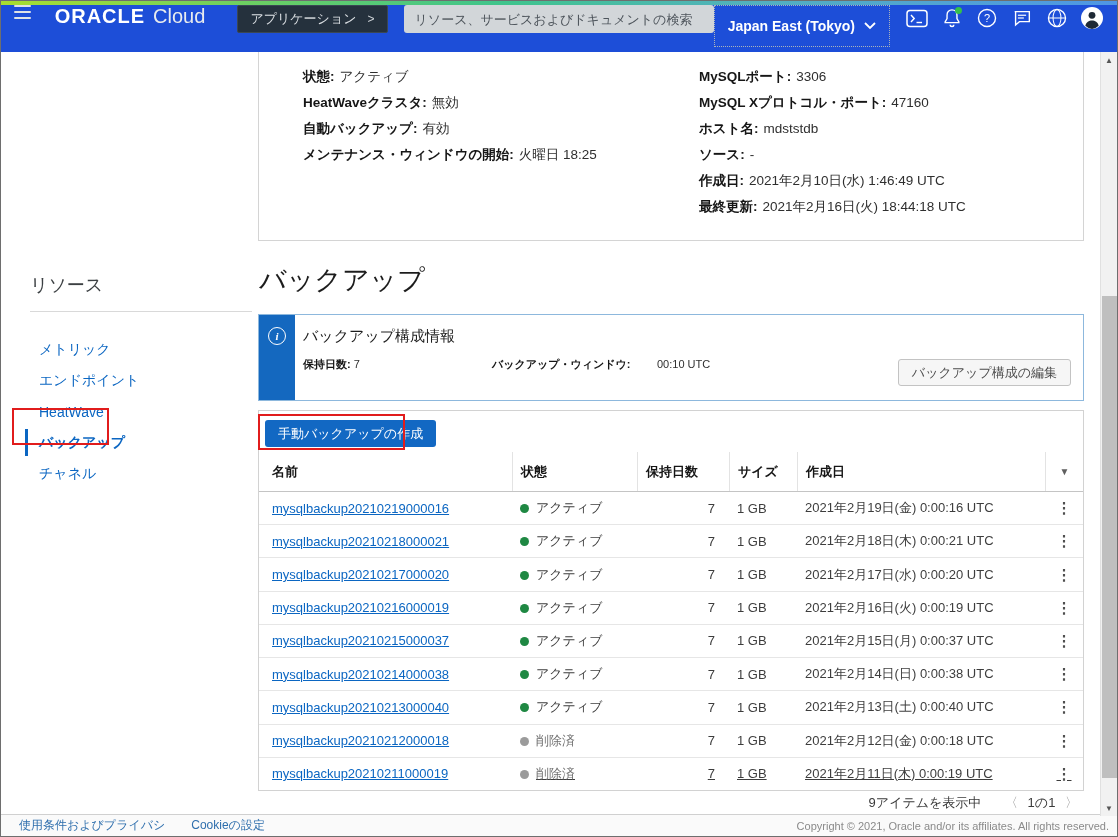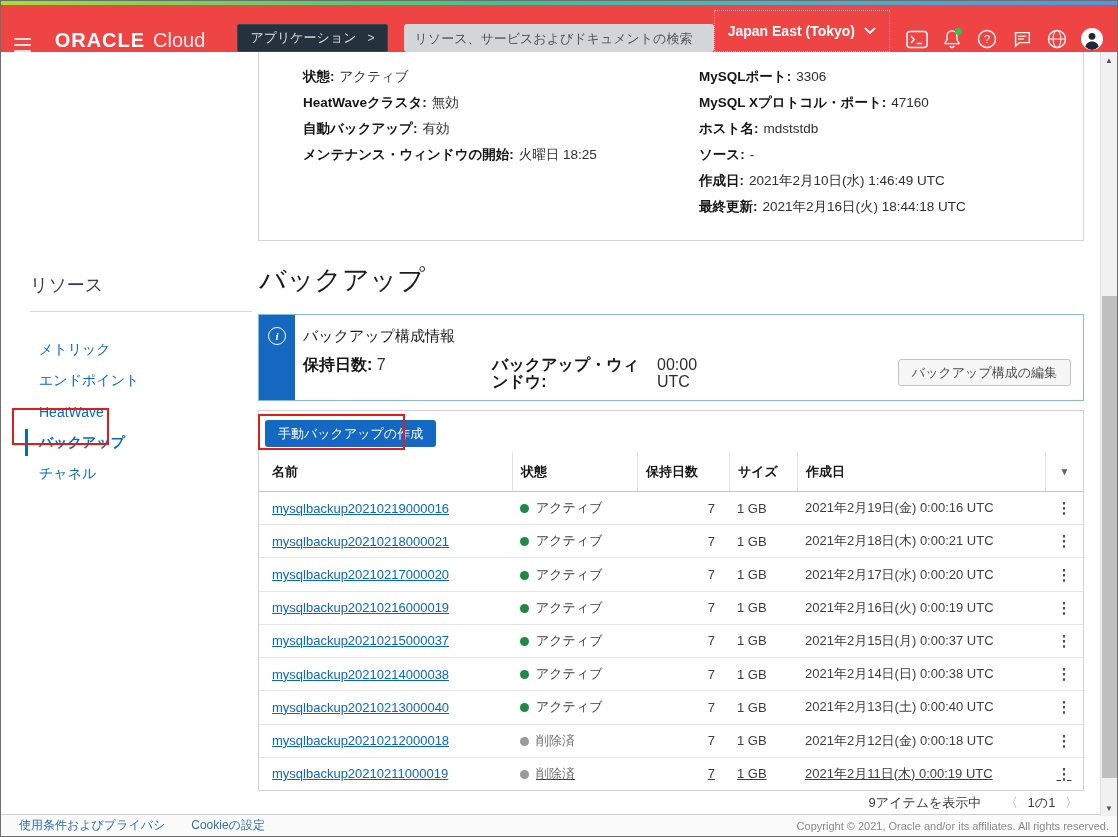--- a/index.html
+++ b/index.html
@@ -6,21 +6,21 @@
   body { background:#e8e8e8; font-family:"Liberation Sans", sans-serif; }
   #screen {
     position:relative; width:1118px; height:837px; background:#fff;
     border:1px solid #6e6e6e; overflow:hidden;
     font-family:"Liberation Sans", sans-serif;
   }
   
   .gradient-strip { position:absolute; top:0; left:0; width:100%; height:4px;
     background:linear-gradient(90deg,#a9de2f 0%,#6ccf62 22%,#3fc48c 45%,#53b0c0 68%,#4f96e5 100%); }
   .topbar { position:absolute; top:4px; left:0; width:100%; height:47px;
-    background:#ef4444; display:flex; align-items:flex-end; color:#fff; }
+    background:#1d4ed8; display:flex; align-items:flex-start; color:#fff; }
   .hamburger { width:20px; height:14px; margin-left:13px; display:flex; flex-direction:column; justify-content:space-between; cursor:pointer; }
   .hamburger span { display:block; height:2px; background:#dfe3e6; border-radius:1px; }
   .brand { display:flex; align-items:baseline; margin-left:24px; white-space:nowrap; }
   .brand .b1 { font-size:20px; font-weight:700; letter-spacing:1px; color:#fff; }
   .brand .b2 { font-size:20px; font-weight:300; color:#e8ebee; margin-left:8px; }
   .apps-btn { margin-left:32px; height:28px; padding:0 12px; background:#25313d; border:1px solid #3a4753;
     border-radius:2px; display:flex; align-items:center; gap:11px; font-size:13px; color:#dde1e5; cursor:pointer; white-space:nowrap; }
   .apps-btn .chev { font-size:12px; color:#cfd4d8; }
   .search-box { margin-left:16px; width:368px; height:28px; background:#d2d6d9; border:none; border-radius:3px;
     font-size:13px; color:#3f454b; padding:0 11px; }
@@ -49,21 +49,21 @@
   .side-item.active::before { content:""; position:absolute; left:13px; top:2px; width:3px; height:27px; background:#0b66c2; }
   
   .page-title { position:absolute; top:261px; left:258px; font-size:27px; font-weight:400; color:#1c1c1c; }
   .banner { position:absolute; top:313px; left:257px; width:826px; height:87px; background:#fff;
     border:1px solid #8db8dd; display:flex; }
   .banner-strip { width:36px; background:#1468bf; display:flex; justify-content:center; padding-top:12px; }
   .info-icon { width:18px; height:18px; border:1.6px solid #fff; border-radius:50%; color:#fff; font-size:11px;
     font-weight:700; display:flex; align-items:center; justify-content:center; font-family:"Liberation Serif", serif; font-style:italic; }
   .banner-body { position:relative; flex:1; }
   .banner-title { position:absolute; top:12px; left:8px; font-size:15px; color:#1c1c1c; }
-  .bfield { position:absolute; top:41px; font-size:16px; color:#2f2f2f; line-height:17px; }
+  .bfield { position:absolute; top:41px; font-size:11px; color:#2f2f2f; line-height:17px; }
   .bfield b { color:#161616; }
   .bf1 { left:8px; }
   .bf2-label { left:197px; width:150px; font-weight:700; color:#161616; }
   .bf2-value { left:362px; width:56px; }
   .edit-config-btn { position:absolute; top:44px; right:12px; height:27px; padding:0 13px; background:#f6f6f6;
     border:1px solid #c3c3c3; border-radius:3px; font-size:13px; color:#4c4c4c; cursor:pointer; white-space:nowrap; }
   
   .table-card { position:absolute; top:409px; left:257px; width:826px; height:381px; background:#fff;
     border:1px solid #d2d2d2; display:flex; flex-direction:column; }
   .btn-row { height:41px; flex:none; position:relative;padding-left:6px; }
@@ -227,21 +227,21 @@
     <div class="banner-strip">
       <span class="info-icon">i</span>
     </div>
     <div class="banner-body">
       <div class="banner-title">バックアップ構成情報</div>
       <div class="bfield bf1">
         <b>保持日数:</b>
         <span>7</span>
       </div>
       <div class="bfield bf2-label">バックアップ・ウィンドウ:</div>
-      <div class="bfield bf2-value">00:00 UTC</div>
+      <div class="bfield bf2-value">00:10 UTC</div>
       <button class="edit-config-btn">バックアップ構成の編集</button>
     </div>
   </div>
 
   <div class="table-card">
     <div class="btn-row">
       <button class="create-btn">手動バックアップの作成</button>
     </div>
     <div class="thead">
       <div class="th">名前</div>

